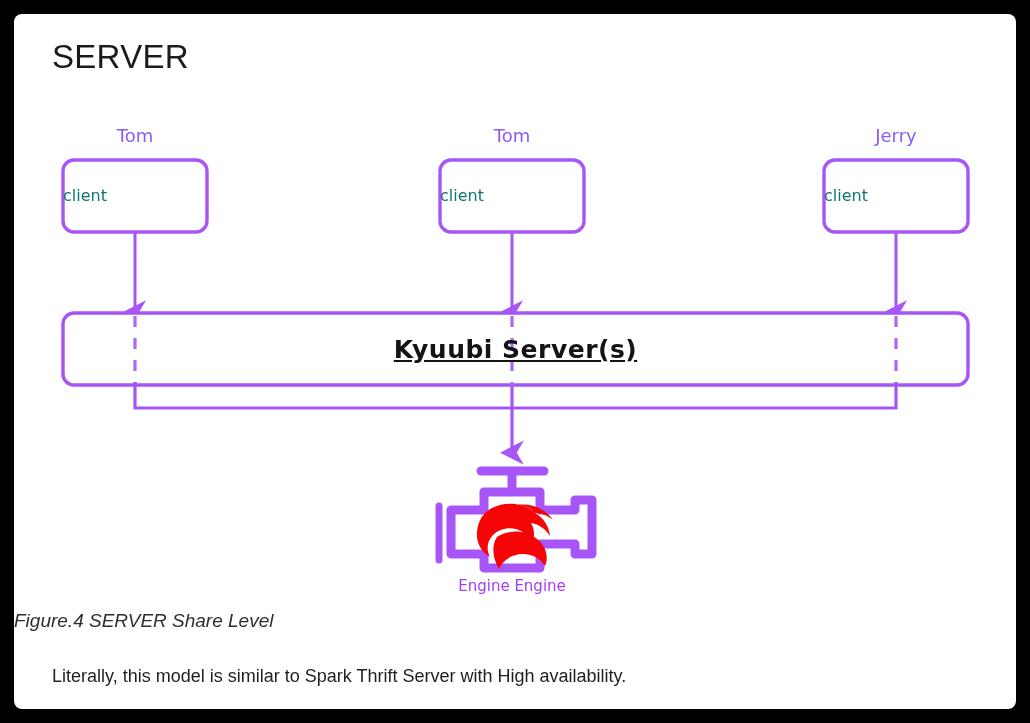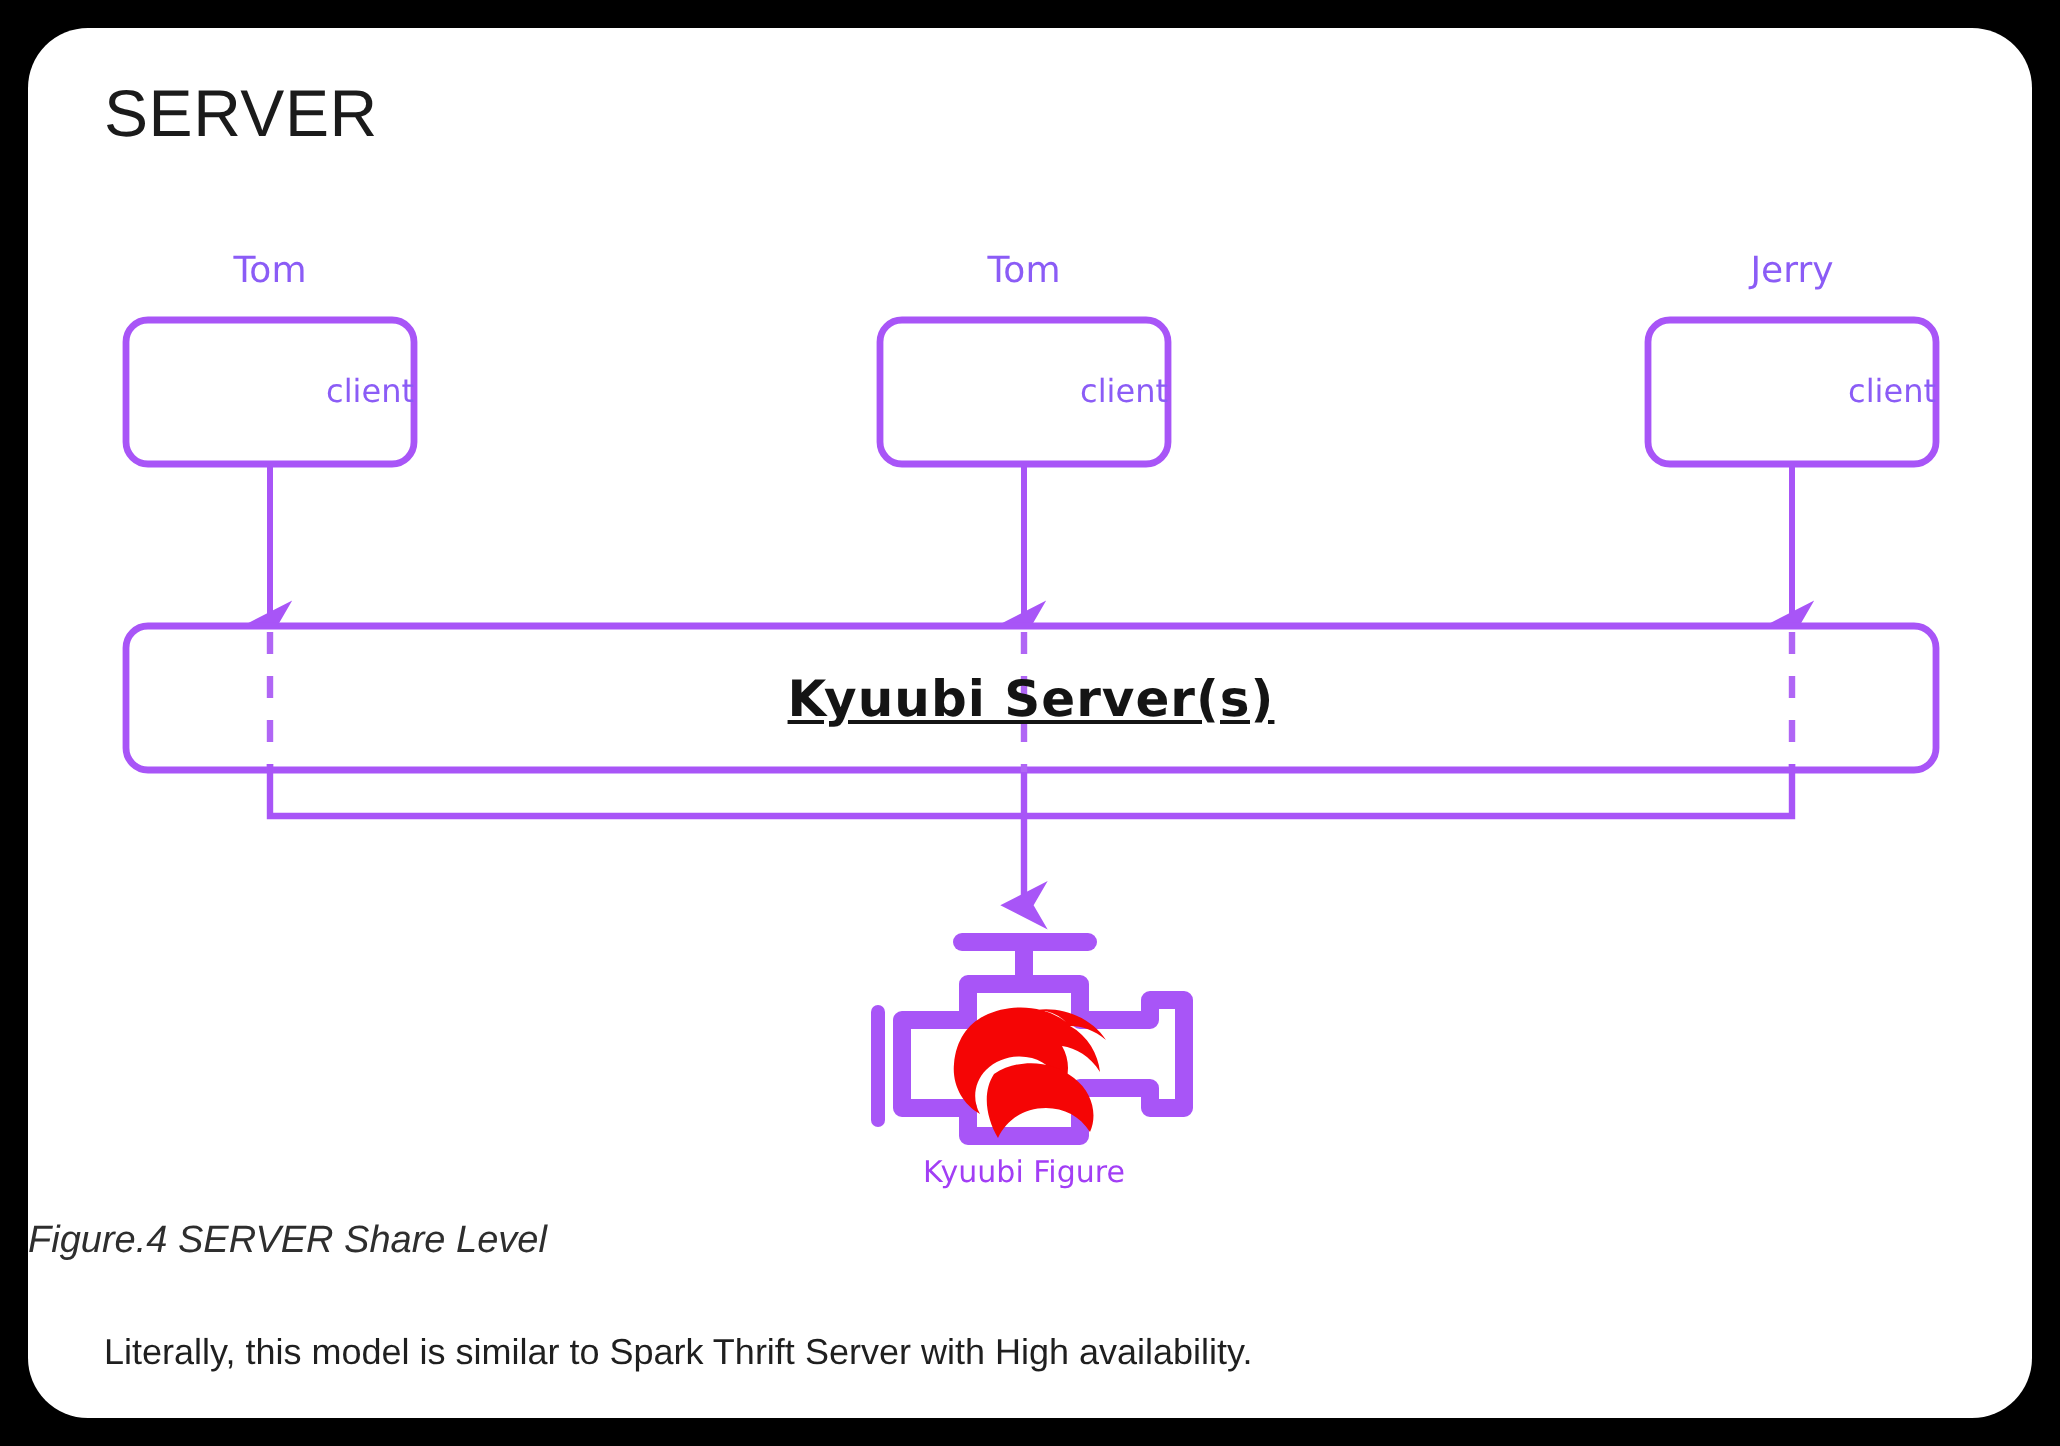--- a/index.html
+++ b/index.html
@@ -20,21 +20,21 @@
     background: #000000;
   }
   
   #card {
     position: absolute;
     left: 14px;
     top: 14px;
     width: 1002px;
     height: 695px;
     background: #ffffff;
-    border-radius: 30px;
+    border-radius: 8px;
     overflow: hidden;
   }
   
   #page-title {
     position: absolute;
     left: 38px;
     top: 24px;
     font-family: "Liberation Sans", sans-serif;
     font-size: 33px;
     font-weight: 400;
@@ -57,22 +57,22 @@
     white-space: nowrap;
   }
   .user-label {
     font-size: 18px;
     color: #8b5cf6;
     text-align: center;
     font-weight: 400;
   }
   .client-label {
     font-size: 16px;
-    color: #8b5cf6;
-    text-align: right;
+    color: #0f766e;
+    text-align: left;
   }
   .server-label {
     font-size: 25px;
     font-weight: 700;
     color: #141414;
     text-align: center;
     letter-spacing: 0.5px;
     text-decoration: underline;
   }
   .engine-label {
@@ -172,20 +172,20 @@
     <div class="hand client-label" style="left:49px; top:172px; width:144px;">client</div>
 
     <div class="hand user-label" style="left:426px; top:111px; width:144px;">Tom</div>
     <div class="hand client-label" style="left:426px; top:172px; width:144px;">client</div>
 
     <div class="hand user-label" style="left:810px; top:111px; width:144px;">Jerry</div>
     <div class="hand client-label" style="left:810px; top:172px; width:144px;">client</div>
 
     <div class="hand server-label" style="left:49px; top:321px; width:905px;">Kyuubi Server(s)</div>
 
-    <div class="hand engine-label" style="left:398px; top:563px; width:200px;">Kyuubi Figure</div>
+    <div class="hand engine-label" style="left:398px; top:563px; width:200px;">Engine Engine</div>
 
     <div id="figure-caption">Figure.4 SERVER Share Level</div>
 
     <div id="body-text">Literally, this model is similar to Spark Thrift Server with High availability.</div>
 
   </div>
 </div>
 
 </body></html>

